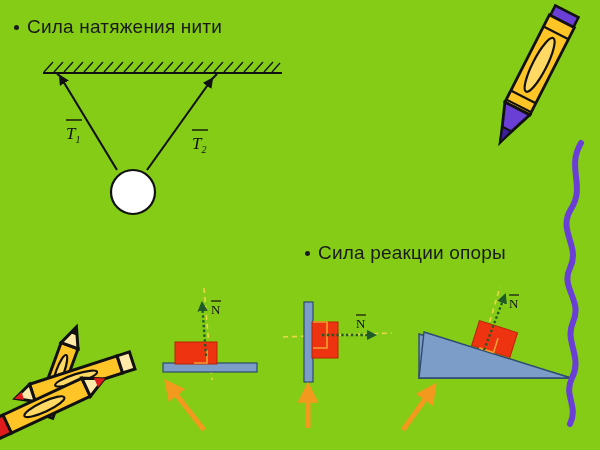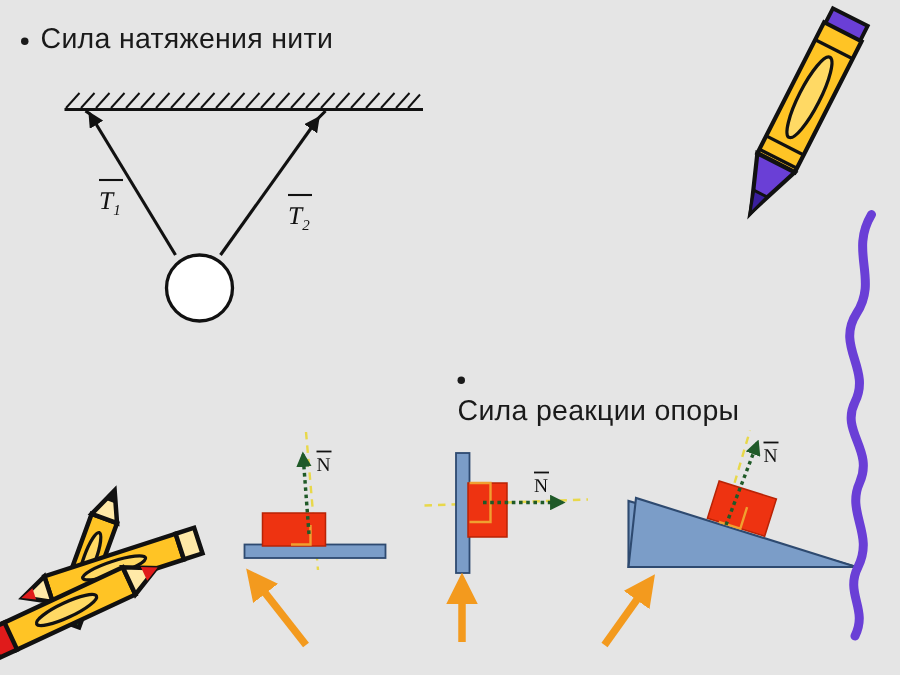--- a/index.html
+++ b/index.html
@@ -5,21 +5,21 @@
 <style>
   html, body {
     margin: 0;
     padding: 0;
     background: #ffffff;
   }
   #slide {
     position: relative;
     width: 600px;
     height: 450px;
-    background: #e5e5e5;
+    background: #84cc16;
     overflow: hidden;
     font-family: "Liberation Sans", sans-serif;
   }
   .bullet-row {
     position: absolute;
     display: flex;
     align-items: flex-start;
     gap: 8px;
     white-space: nowrap;
   }
@@ -33,21 +33,21 @@
     flex: 0 0 auto;
   }
   .bullet-text {
     font-family: "Liberation Sans", sans-serif;
     font-size: 19px;
     line-height: 22px;
     color: #1a1a1a;
     letter-spacing: 0.2px;
   }
   #bullet-tension { left: 14px; top: 16px; }
-  #bullet-normal  { left: 305px; top: 242px; flex-direction: column; }
+  #bullet-normal  { left: 305px; top: 242px; }
 
   .svg-layer {
     position: absolute;
     left: 0;
     top: 0;
     width: 600px;
     height: 450px;
     pointer-events: none;
   }
   .svg-layer > * { pointer-events: auto; }

